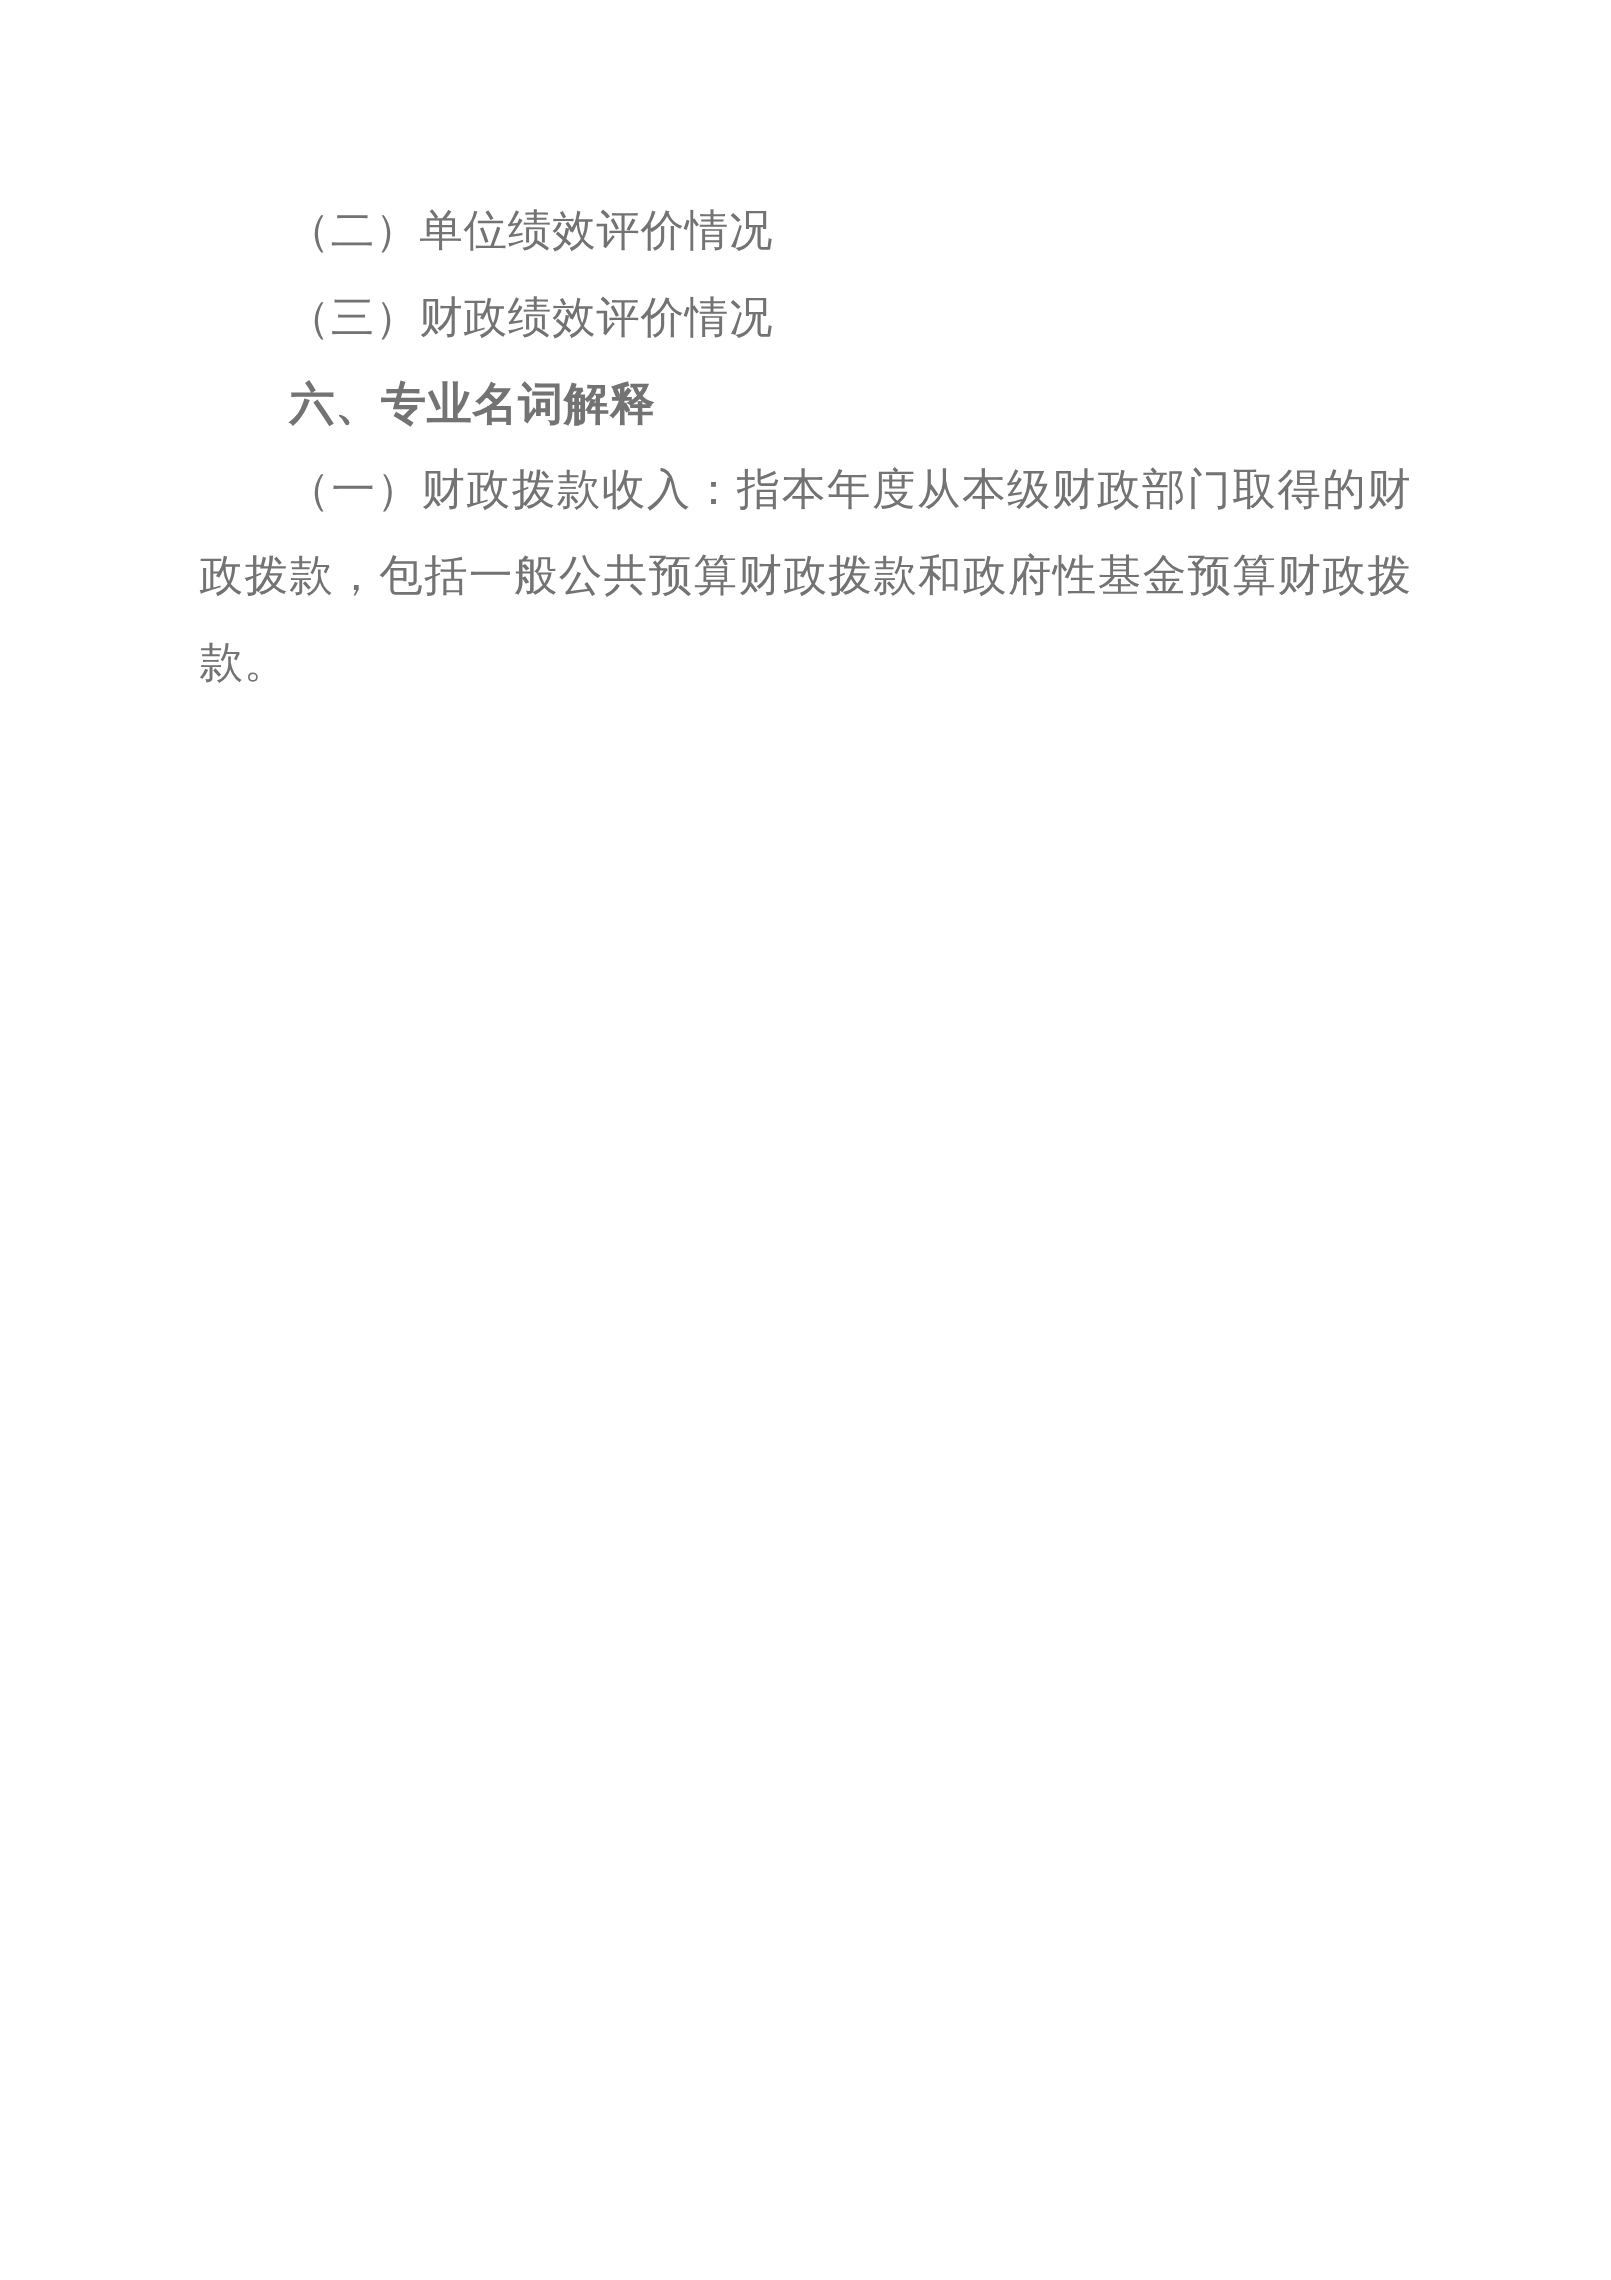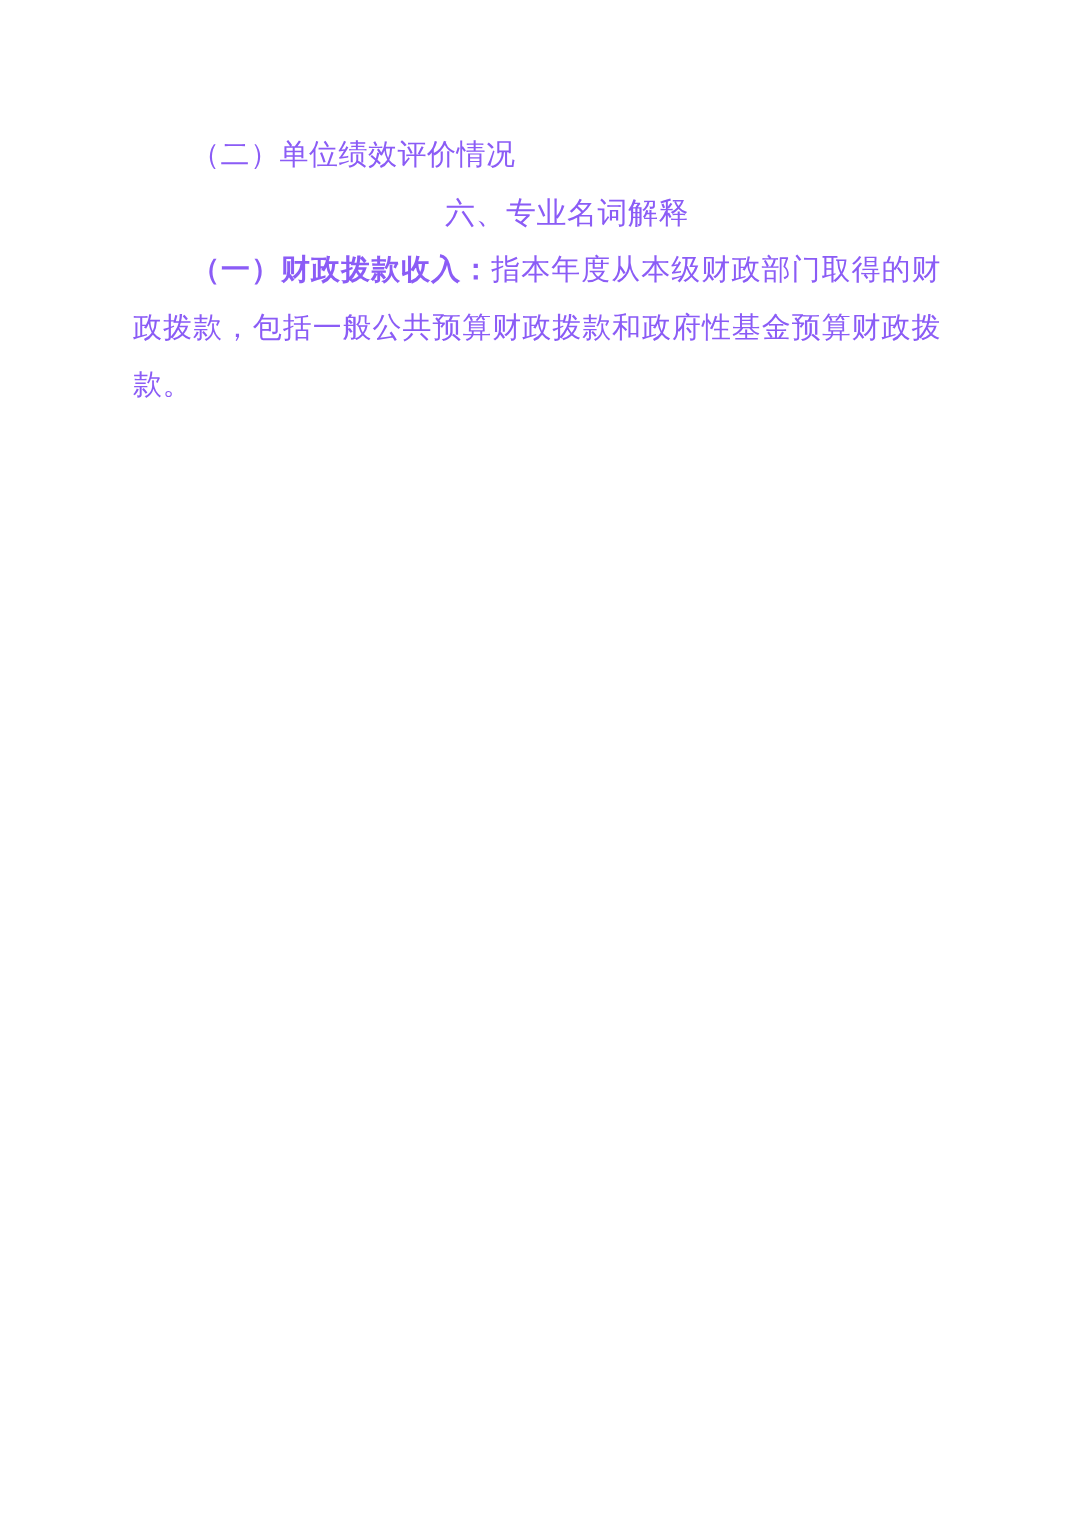--- a/index.html
+++ b/index.html
@@ -5,21 +5,21 @@
   html, body {
     margin: 0;
     padding: 0;
     background: #ffffff;
   }
   .page {
     position: relative;
     width: 1074px;
     height: 1520px;
     background: #ffffff;
-    color: #8b5cf6;
+    color: #737373;
     overflow: hidden;
     font-family: "Liberation Serif", "DejaVu Serif", serif;
   }
   .content {
     position: absolute;
     left: 133px;
     top: 126px;
     width: 808px;
   }
   .para {
@@ -27,37 +27,38 @@
     padding: 0;
     font-size: 29px;
     line-height: 57.5px;
     text-align: justify;
     text-indent: 2em;
     word-break: break-all;
     letter-spacing: 0.5px;
   }
   .para.heading {
     font-family: "Liberation Sans", "DejaVu Sans", sans-serif;
-    font-weight: normal;
+    font-weight: bold;
     font-size: 30px;
-    text-align: center;
+    text-align: left;
   }
   .para .term {
-    font-weight: bold;
+    font-weight: normal;
   }
 </style>
 </head>
 <body>
 
 <div class="page">
   <div class="content">
 
     <p class="para">（二）单位绩效评价情况</p>
 
 
+    <p class="para">（三）财政绩效评价情况</p>
 
 
     <p class="para heading">六、专业名词解释</p>
 
     <p class="para"><span class="term">（一）财政拨款收入：</span><span>指本年度从本级财政部门取得的财政拨款，包括一般公共预算财政拨款和政府性基金预算财政拨款。</span></p>
 
 
 
 
 

